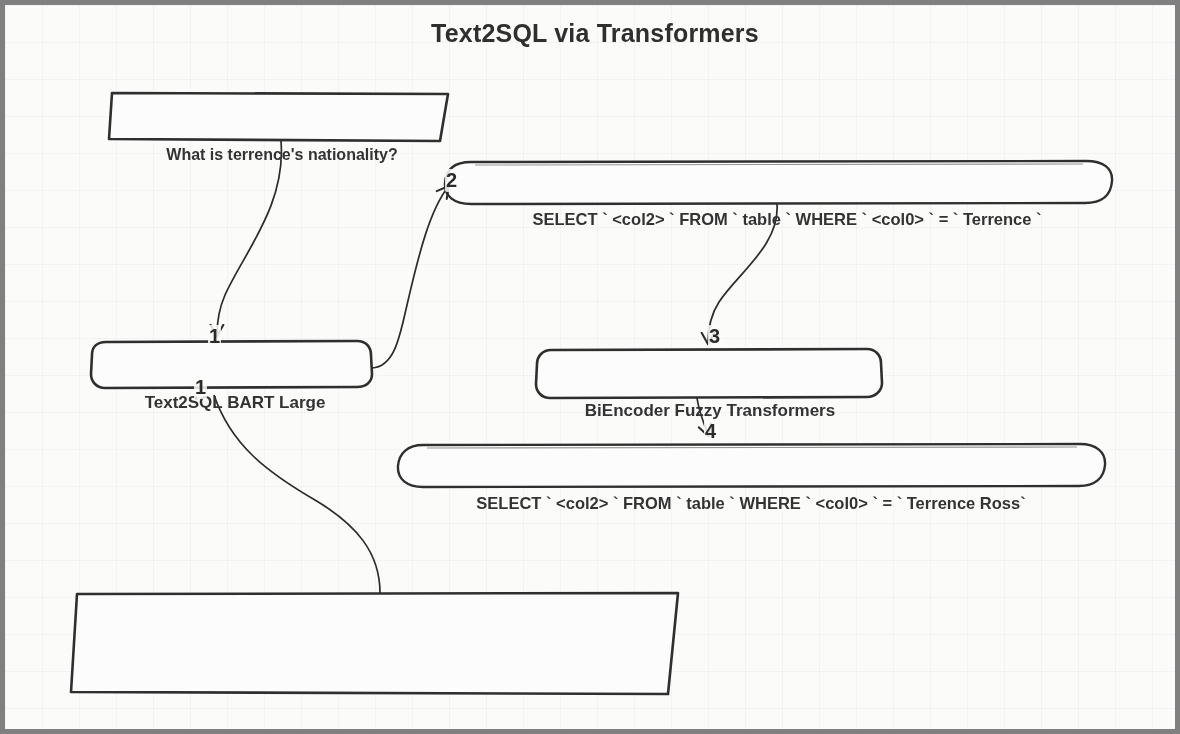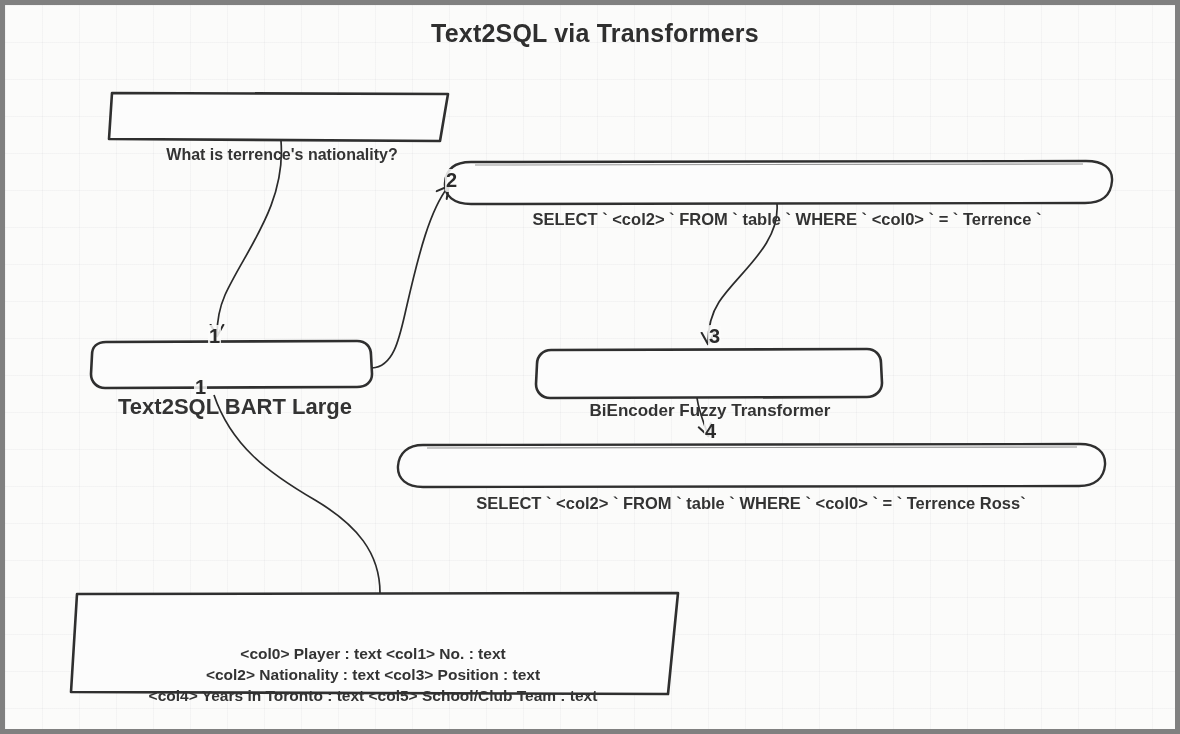--- a/index.html
+++ b/index.html
@@ -47,21 +47,21 @@
     font-weight: bold;
     color: #333333;
     white-space: nowrap;
     text-align: center;
     line-height: 1.35;
     pointer-events: none;
     margin-top: 38px;
   }
   #label-question  { left: 112px; top: 101px; width: 330px; font-size: 16px; }
   #label-sql1      { left: 462px; top: 165px; width: 640px; font-size: 16.5px; }
-  #label-bart      { left: 92px;  top: 349px; width: 276px; font-size: 22px; }
+  #label-bart      { left: 92px;  top: 349px; width: 276px; font-size: 17px; }
   #label-biencoder { left: 535px; top: 357px; width: 340px; font-size: 17px; }
   #label-sql2      { left: 396px; top: 449px; width: 700px; font-size: 16.5px; }
   #label-schema    { left: 68px;  top: 601px; width: 600px; font-size: 15.5px; }
   .edge-label {
     position: absolute;
     font-weight: bold;
     font-size: 20px;
     color: #2b2b2b;
     text-align: center;
     pointer-events: none;
@@ -138,29 +138,24 @@
     <path d="M 375 588 C 375 548 352 520 310 495
              C 262 467 226 440 209 390" fill="none" stroke="#2b2b2b" stroke-width="1.7"></path>
   </svg>
 
   <div class="node-label" id="label-question">What is terrence's nationality?</div>
 
   <div class="node-label" id="label-sql1">SELECT ` &lt;col2&gt; ` FROM ` table ` WHERE ` &lt;col0&gt; ` = ` Terrence `</div>
 
   <div class="node-label" id="label-bart">Text2SQL BART Large</div>
 
-  <div class="node-label" id="label-biencoder">BiEncoder Fuzzy Transformer</div>
+  <div class="node-label" id="label-biencoder">BiEncoder Fuzzy Transformers</div>
 
   <div class="node-label" id="label-sql2">SELECT ` &lt;col2&gt; ` FROM ` table ` WHERE ` &lt;col0&gt; ` = ` Terrence Ross`</div>
 
-  <div class="node-label" id="label-schema">
-    <div>&lt;col0&gt; Player : text &lt;col1&gt; No. : text</div>
-    <div>&lt;col2&gt; Nationality : text &lt;col3&gt; Position : text</div>
-    <div>&lt;col4&gt; Years in Toronto : text &lt;col5&gt; School/Club Team : text</div>
-  </div>
 
   <div class="edge-label" id="elabel-1a">1</div>
 
   <div class="edge-label" id="elabel-2">2</div>
 
   <div class="edge-label" id="elabel-3">3</div>
 
   <div class="edge-label" id="elabel-4">4</div>
 
   <div class="edge-label" id="elabel-1b">1</div>

